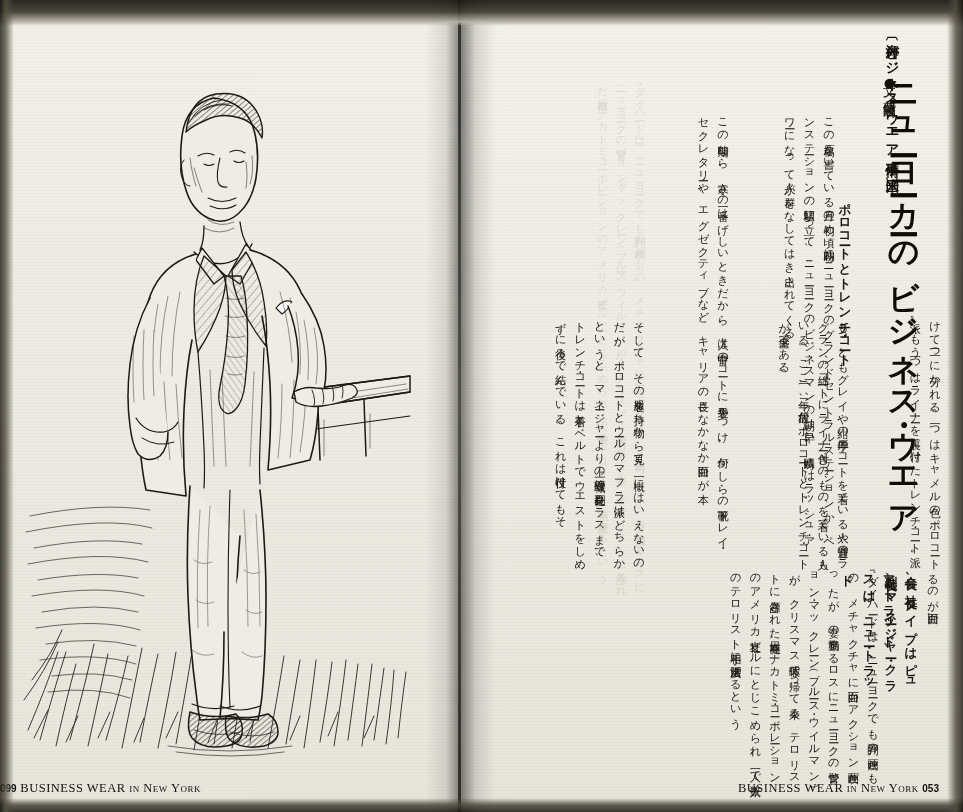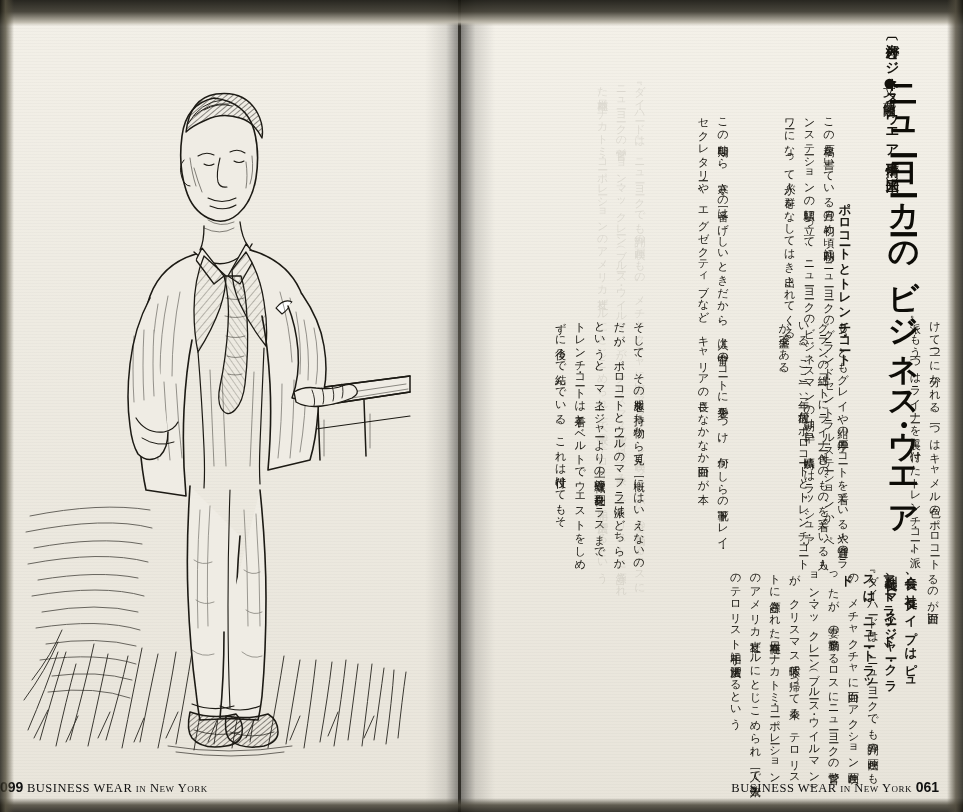--- a/index.html
+++ b/index.html
@@ -171,21 +171,21 @@
     bottom: 16px;
     font-family: "Liberation Serif", serif;
     font-variant: small-caps;
     font-size: 12.5px;
     letter-spacing: .04em;
     color: #111;
     white-space: nowrap;
   }
   .folio-left  { left: 0px; }
   .folio-right { right: 24px; }
-  .folio .num { font-family: "Liberation Sans", sans-serif; font-weight: bold; font-size: 14px; letter-spacing: 0; }
+  .folio .num { font-family: "Liberation Sans", sans-serif; font-weight: bold; font-size: 10px; letter-spacing: 0; }
 
   
   .ghost {
     position: absolute;
     opacity: .10;
     filter: blur(.3px);
     writing-mode: vertical-rl;
     text-orientation: upright;
     font-size: 11px;
     line-height: 1.7;
@@ -387,21 +387,21 @@
 
   </div>
 
   <div class="folio folio-left">
     <span class="num">099</span>
     <span>BUSINESS WEAR in New York</span>
   </div>
 
   <div class="folio folio-right">
     <span>BUSINESS WEAR in New York</span>
-    <span class="num">061</span>
+    <span class="num">053</span>
   </div>
 
   <div class="edge-top"></div>
   <div class="edge-bottom"></div>
   <div class="edge-left"></div>
   <div class="edge-right"></div>
 
 </div>
 
 </body></html>

